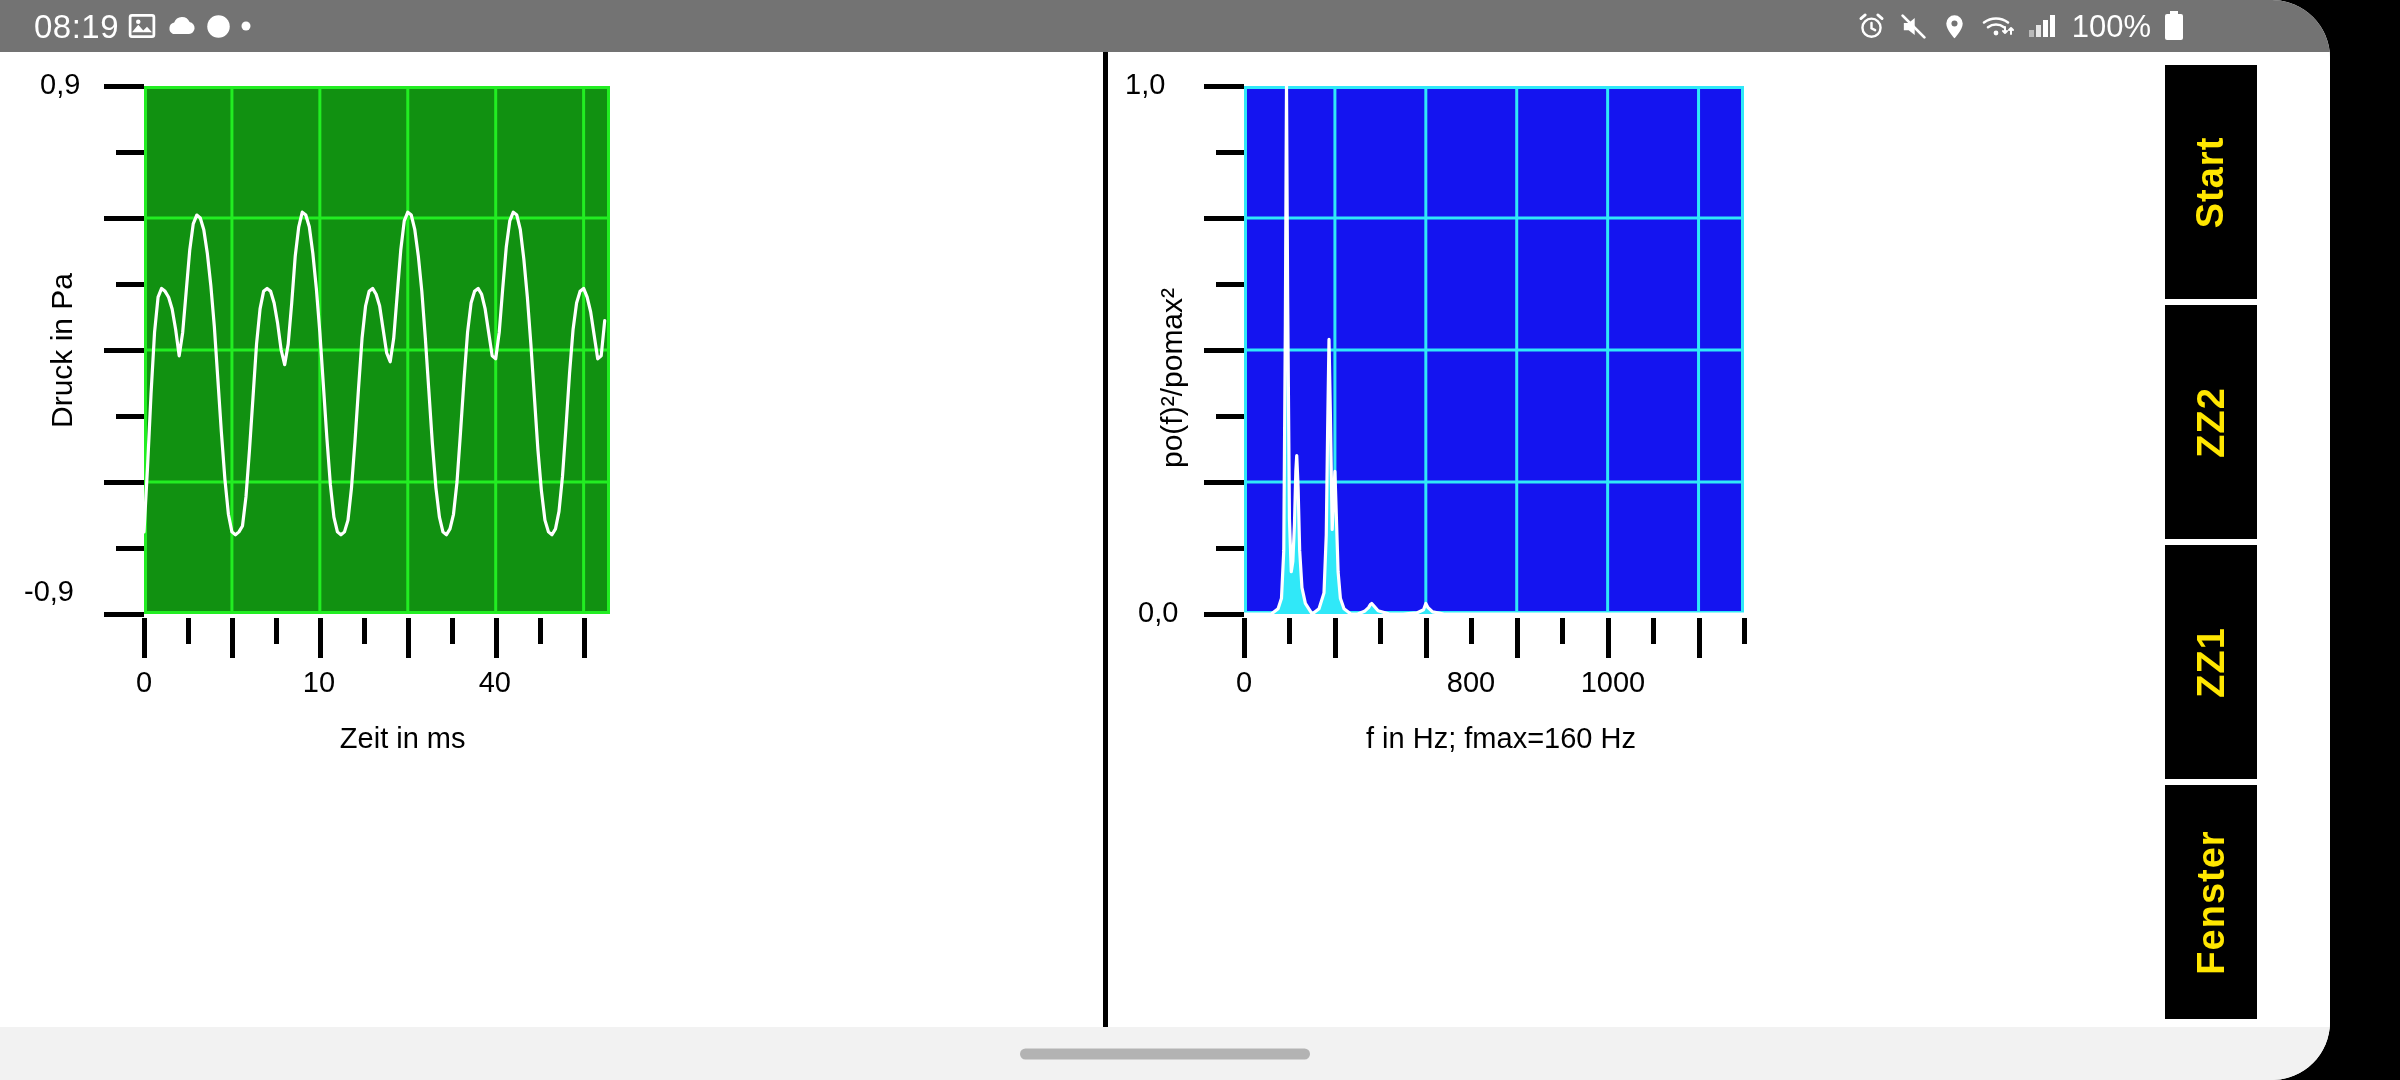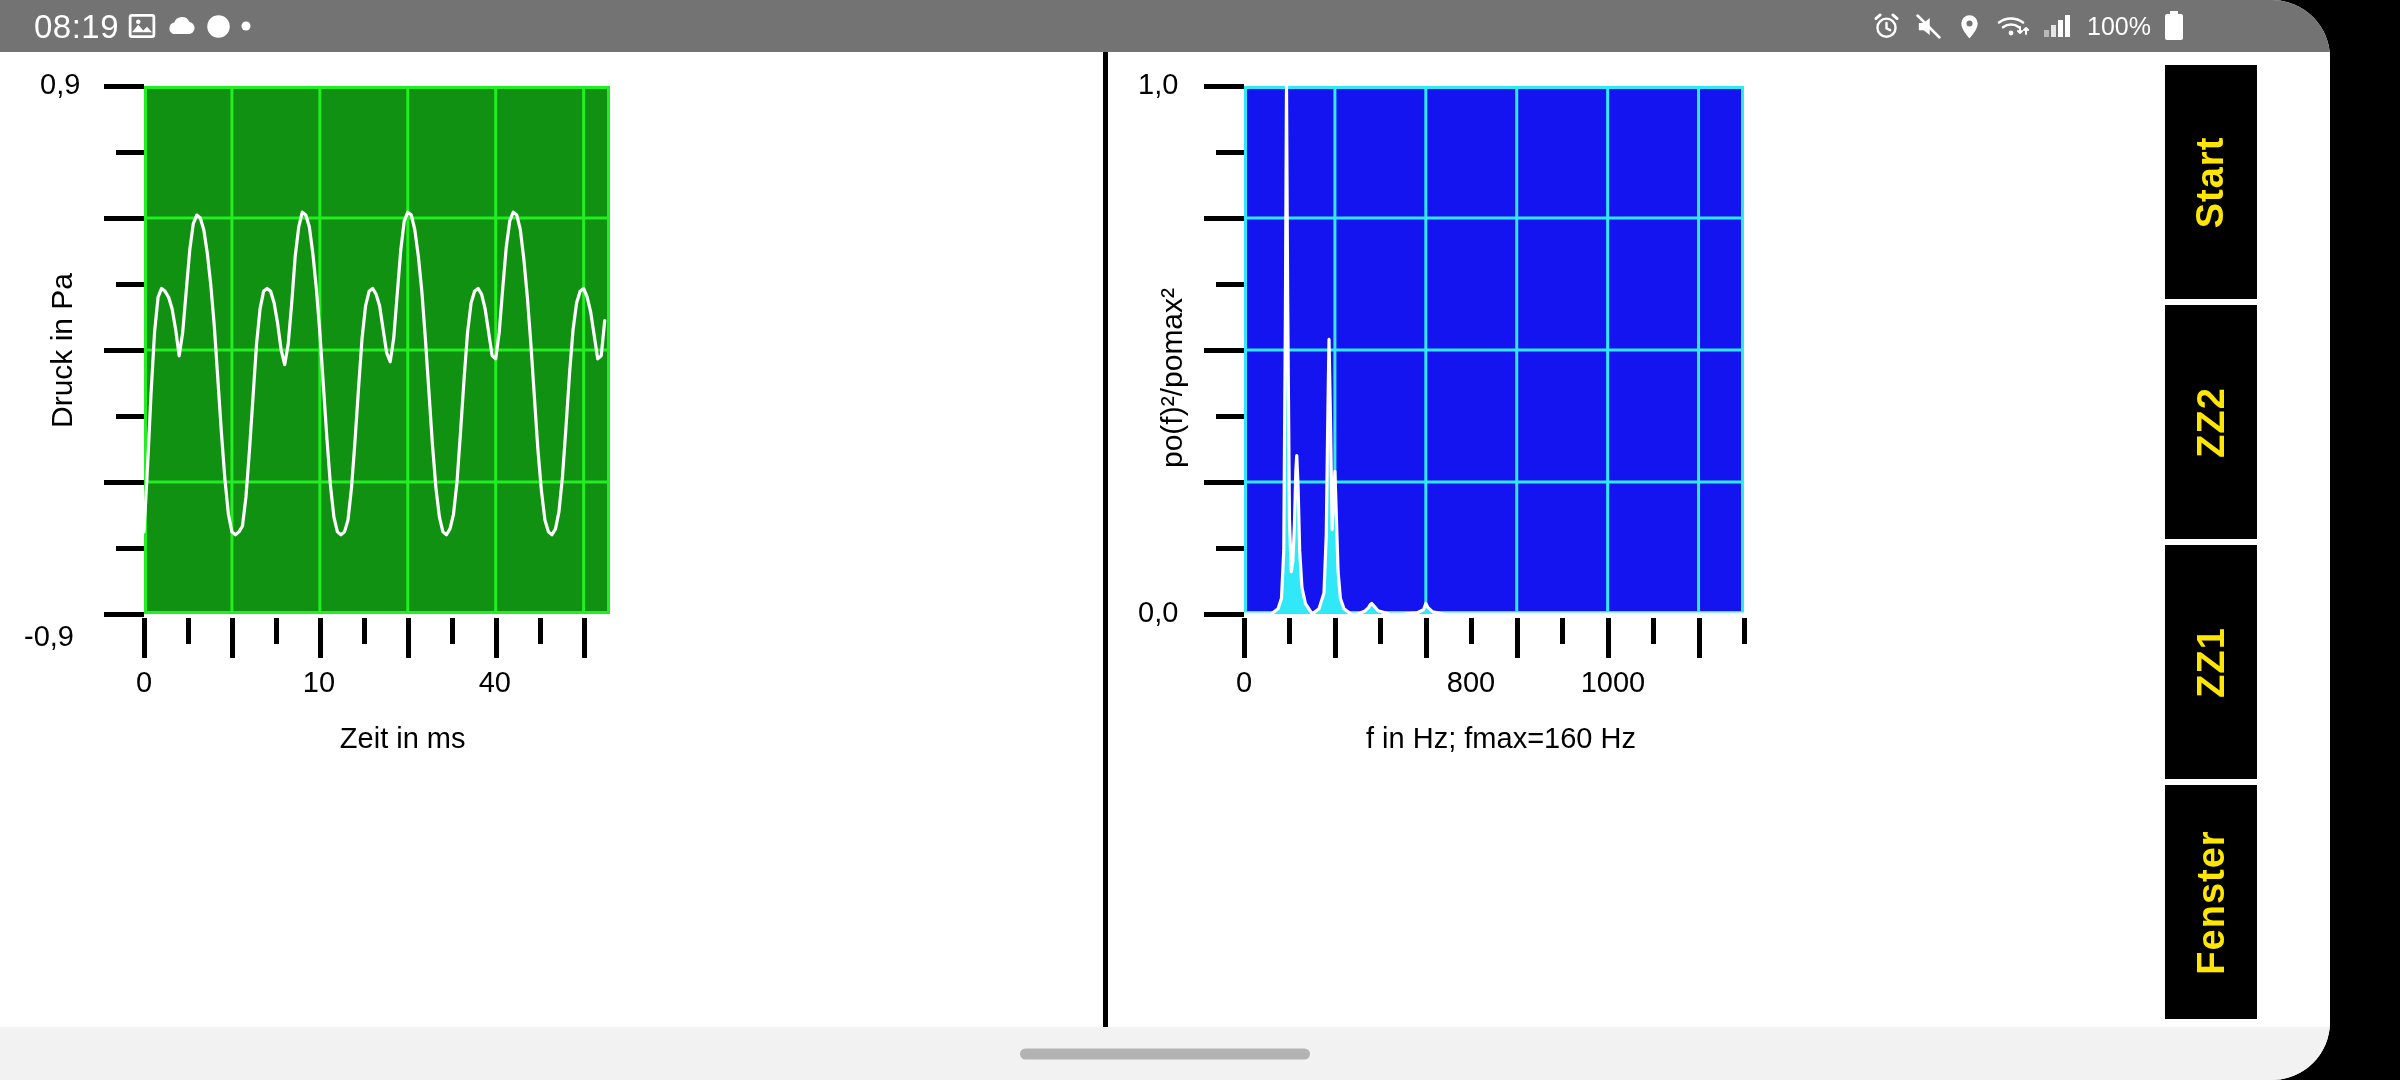--- a/index.html
+++ b/index.html
@@ -31,21 +31,21 @@
     position:absolute; left:0; top:0;
     width:2330px; height:52px;
     background:#737373;
     display:flex; align-items:center;
     padding:0 26px 0 34px;
     color:#ffffff;
   }
   #statusbar .left { display:flex; align-items:center; gap:8px; }
   #statusbar .right { display:flex; align-items:center; gap:13px; margin-left:auto; padding-right:120px;}
   .clock { font-size:33px; letter-spacing:0.5px; line-height:1; font-weight:400; }
-  .pct   { font-size:25px; line-height:1; margin-left:3px;}
+  .pct   { font-size:31px; line-height:1; margin-left:3px;}
   .sicon { display:inline-block; }
   .sicon svg { display:block; }
 
   
   #plots { position:absolute; left:0; top:52px; width:2330px; height:975px; background:#fff; }
 
   .panel { position:absolute; top:0; height:975px; }
   #panel-left  { left:0;    width:893px; }
   #panel-right { left:1110px; width:1100px; }
 
@@ -222,21 +222,21 @@
             <div class="tick" style="left: 273.887px; top: 566px; width: 5px; height: 26px;"></div>
             <div class="tick" style="left: 317.849px; top: 566px; width: 5px; height: 40px;"></div>
             <div class="tick" style="left: 361.811px; top: 566px; width: 5px; height: 26px;"></div>
             <div class="tick" style="left: 405.774px; top: 566px; width: 5px; height: 40px;"></div>
             <div class="tick" style="left: 449.736px; top: 566px; width: 5px; height: 26px;"></div>
             <div class="tick" style="left: 493.698px; top: 566px; width: 5px; height: 40px;"></div>
             <div class="tick" style="left: 537.66px; top: 566px; width: 5px; height: 26px;"></div>
             <div class="tick" style="left: 581.623px; top: 566px; width: 5px; height: 40px;"></div>
           </div>
         <span class="axlabel" id="osc-ymax" style="left: 40px; top: 16px;">0,9</span>
-        <span class="axlabel" id="osc-ymin" style="left: 24px; top: 568px;">-0,9</span>
+        <span class="axlabel" id="osc-ymin" style="left: 24px; top: 523px;">-0,9</span>
         <span class="axlabel" id="osc-x0" style="left: 136px; top: 614px;">0</span>
         <span class="axlabel" id="osc-x10" style="left: 302.849px; top: 614px;">10</span>
         <span class="axlabel" id="osc-x20" style="left: 478.698px; top: 614px;">40</span>
         <span class="axlabel" id="osc-xlab" style="left: 339.849px; top: 670px;">Zeit in ms</span>
         <span class="ylabel-rot" id="osc-ylab" style="left: 45px; top: 376px;">Druck in Pa</span>
       </div>
 
       <div class="panel" id="panel-right">
         <div class="plotarea" id="plot-right" style="background: rgb(20, 20, 240);">
             <svg width="500" height="528" viewBox="0 0 500 528" style="display: block;">
@@ -272,21 +272,21 @@
             <div class="tick" style="left: 268.364px; top: 566px; width: 5px; height: 26px;"></div>
             <div class="tick" style="left: 313.818px; top: 566px; width: 5px; height: 40px;"></div>
             <div class="tick" style="left: 359.273px; top: 566px; width: 5px; height: 26px;"></div>
             <div class="tick" style="left: 404.727px; top: 566px; width: 5px; height: 40px;"></div>
             <div class="tick" style="left: 450.182px; top: 566px; width: 5px; height: 26px;"></div>
             <div class="tick" style="left: 495.636px; top: 566px; width: 5px; height: 40px;"></div>
             <div class="tick" style="left: 541.091px; top: 566px; width: 5px; height: 26px;"></div>
             <div class="tick" style="left: 586.545px; top: 566px; width: 5px; height: 40px;"></div>
             <div class="tick" style="left: 632px; top: 566px; width: 5px; height: 26px;"></div>
           </div>
-        <span class="axlabel" id="spec-ymax" style="left: 28px; top: 16px;">1,0</span>
+        <span class="axlabel" id="spec-ymax" style="left: 15px; top: 16px;">1,0</span>
         <span class="axlabel" id="spec-ymin" style="left: 28px; top: 544px;">0,0</span>
         <span class="axlabel" id="spec-x0" style="left: 126px; top: 614px;">0</span>
         <span class="axlabel" id="spec-x800" style="left: 288.818px; top: 614px; margin-left: 48px;">800</span>
         <span class="axlabel" id="spec-x1600" style="left: 470.636px; top: 614px;">1000</span>
         <span class="axlabel" id="spec-xlab" style="left: 256px; top: 670px;">f in Hz; fmax=160 Hz</span>
         <span class="ylabel-rot" id="spec-ylab" style="left: 45px; top: 416px;">po(f)²/pomax²</span>
       </div>
 
       <div class="divider" style="top:0;"></div>
     </div>

